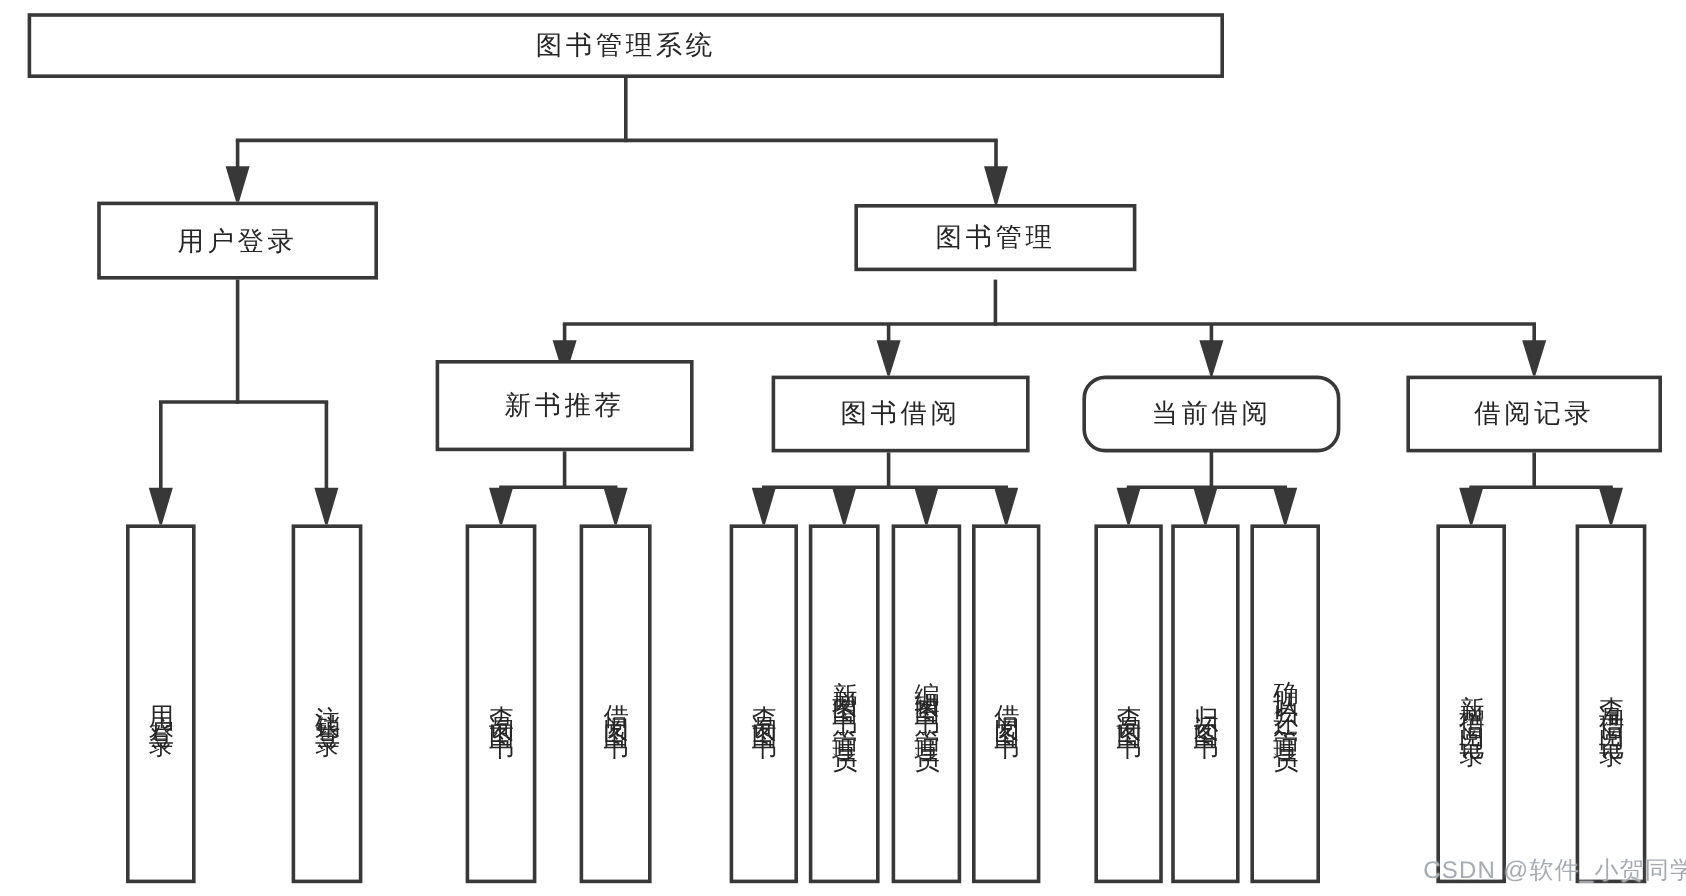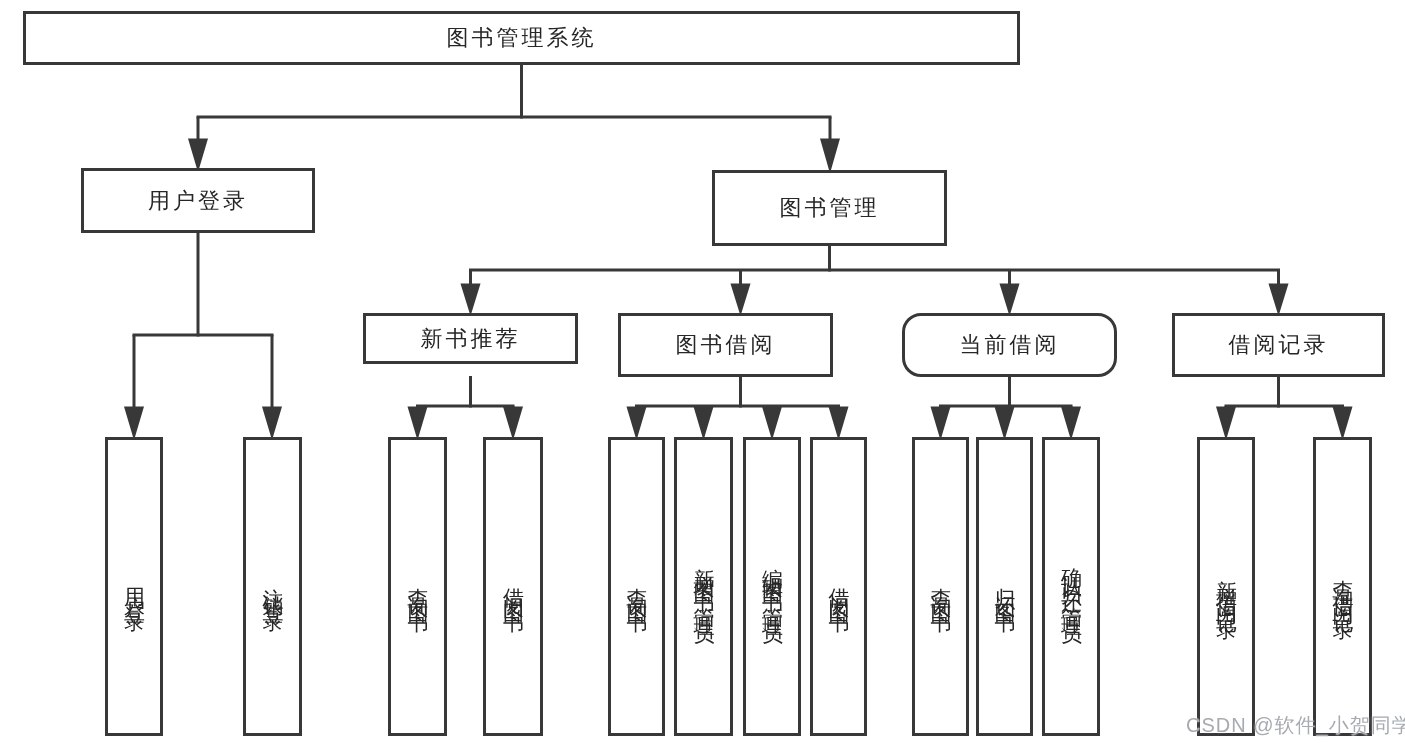--- a/index.html
+++ b/index.html
@@ -24,21 +24,20 @@
   .box {
     position: absolute;
     box-sizing: border-box;
     background: #ffffff;
     border: 3px solid #383838;
     display: flex;
     align-items: center;
     justify-content: center;
     color: #262626;
     z-index: 2;
-    font-family: Liberation Serif, serif;
   }
   .hbox {
     font-size: 22px;
     letter-spacing: 3px;
     white-space: nowrap;
   }
   .vbox {
     top: 437px;
     height: 299px;
     font-size: 21px;
@@ -145,28 +144,28 @@
     </g>
   </svg>
 
   <div class="box hbox" style="left:23px; top:11px; width:997px; height:54px;">
     <span>图书管理系统</span>
   </div>
 
   <div class="box hbox" style="left:81px; top:168px; width:234px; height:65px;">
     <span>用户登录</span>
   </div>
-  <div class="box hbox" style="left:712px; top:170px; width:235px; height:76px;">
+  <div class="box hbox" style="left:712px; top:170px; width:235px; height:56px;">
     <span>图书管理</span>
   </div>
 
-  <div class="box hbox" style="left:363px; top:313px; width:215px; height:51px;">
+  <div class="box hbox" style="left:363px; top:300px; width:215px; height:76px;">
     <span>新书推荐</span>
   </div>
-  <div class="box hbox" style="left:618px; top:313px; width:215px; height:64px;">
+  <div class="box hbox" style="left:643px; top:313px; width:215px; height:64px;">
     <span>图书借阅</span>
   </div>
   <div class="box hbox" style="left:902px; top:313px; width:215px; height:64px;border-radius:19px;">
     <span>当前借阅</span>
   </div>
   <div class="box hbox" style="left:1172px; top:313px; width:213px; height:64px;">
     <span>借阅记录</span>
   </div>
 
   <div class="box vbox" style="left:105px; width:58px;">

